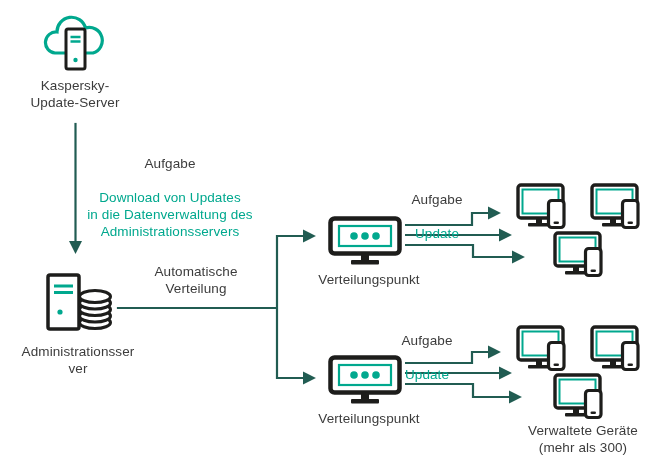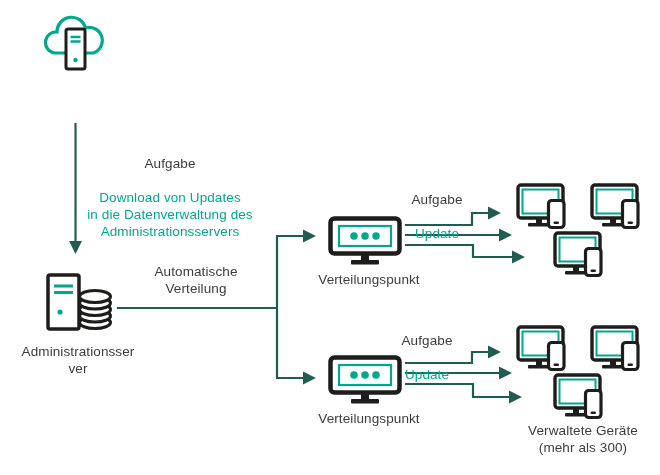--- a/index.html
+++ b/index.html
@@ -48,20 +48,22 @@
   </svg>
 
   <div class="slot" style="left:43px;top:10px">
     <svg width="62" height="62" viewBox="0 0 62 62">
       <path class="acc-s" style="fill:#fff" stroke-width="3.2" d="M12 43 A10.5 10.5 0 0 1 14 22 A14.5 14.5 0 0 1 42.5 18 A11.5 11.5 0 0 1 50 43 Z"></path>
       <rect class="ink-s" x="23" y="19" width="19" height="40" rx="2" stroke-width="3"></rect>
       <path class="acc-s" stroke-width="2.4" d="M27.5 27 H37.5 M27.5 31.5 H37.5"></path>
       <circle class="acc-f" cx="32.5" cy="50" r="2.2"></circle>
     </svg>
   </div>
+  <div class="label" style="left:5px;top:77px;width:140px">Kaspersky-
+Update-Server</div>
 
   <div class="label" style="left:60px;top:138px;width:220px">
     <span>Aufgabe</span><br>
     <span class="teal">Download von Updates
 in die Datenverwaltung des
 Administrationsservers</span>
   </div>
 
   <div class="slot" style="left:44px;top:271px">
     <svg width="76" height="62" viewBox="0 0 76 62">

